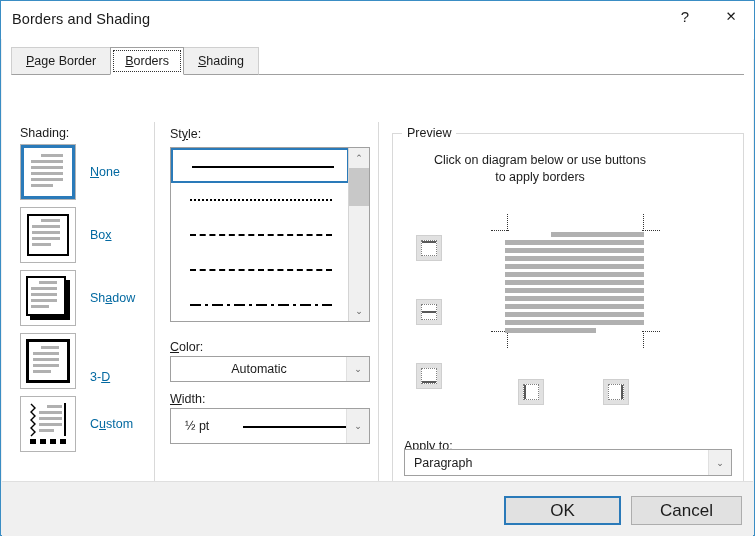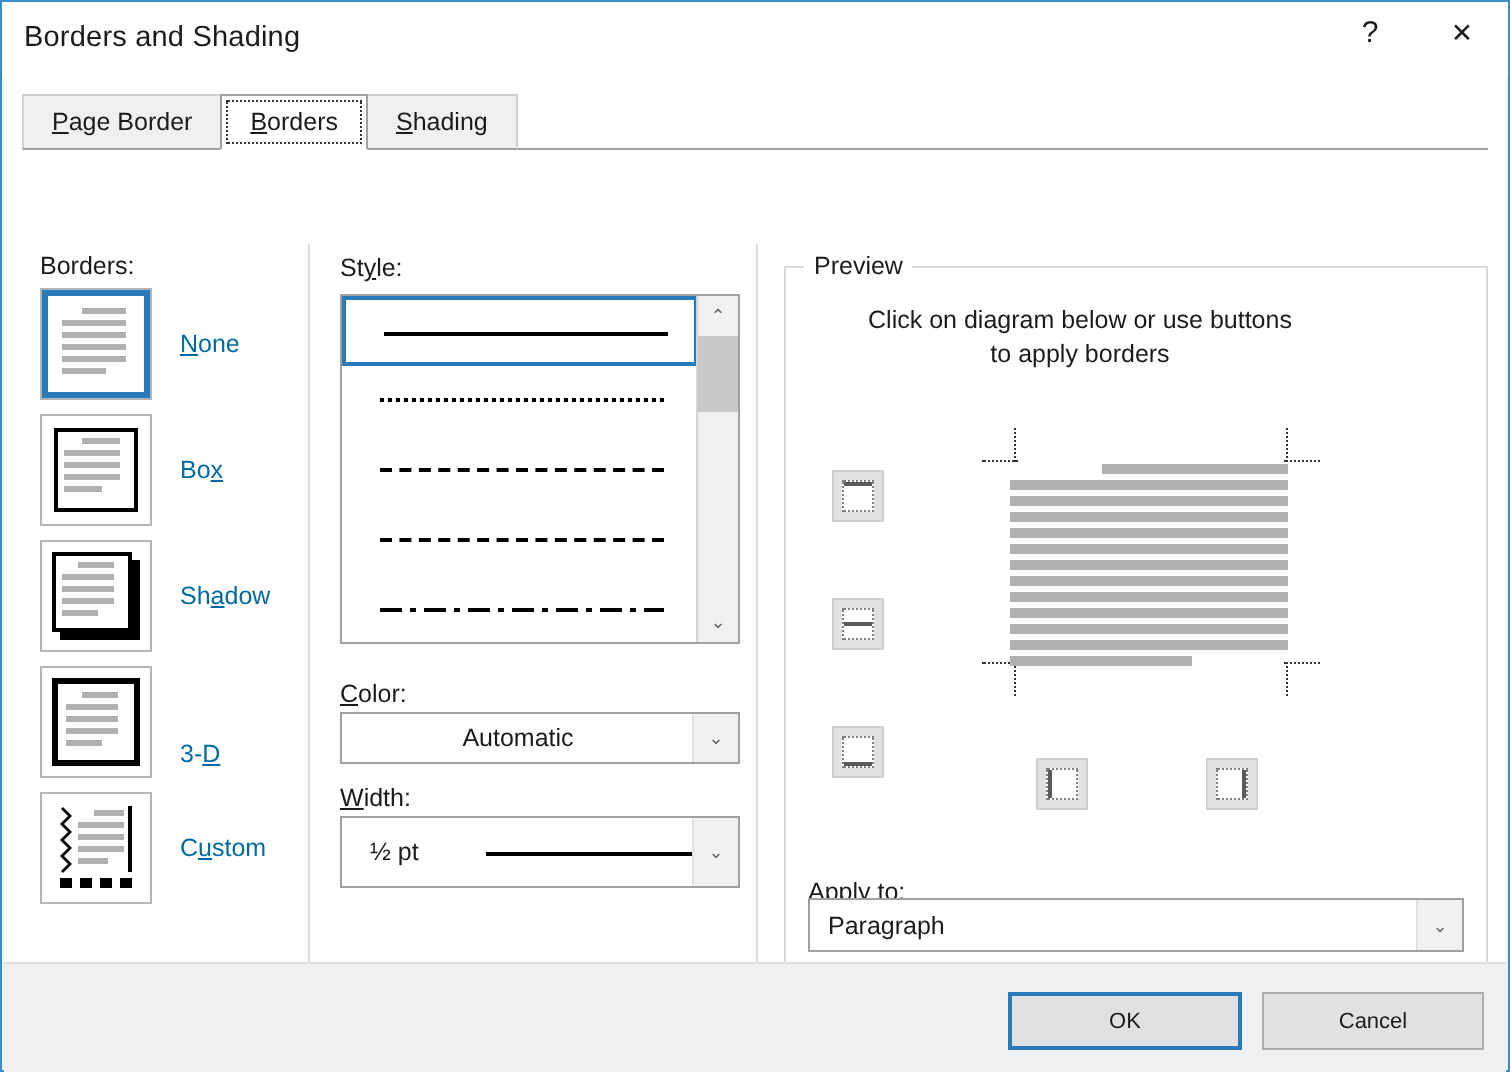--- a/index.html
+++ b/index.html
@@ -298,21 +298,21 @@
   }
   .edge-mark { position: absolute; background: #595959; }
 
   
   .btn {
     position: absolute;
     box-sizing: border-box;
     background: #e1e1e1;
     border: 1px solid #adadad;
     font-family: "Liberation Sans", sans-serif;
-    font-size: 11px;
+    font-size: 17px;
     color: #1b1b1b;
     display: flex;
     align-items: center;
     justify-content: center;
     cursor: default;
     padding: 0;
   }
   .btn u { text-decoration: underline; }
   .btn.default { border: 2px solid #2a7ab9; }
 
@@ -344,21 +344,21 @@
       </div>
       <div class="tab active">
         <span><u>B</u><span>orders</span></span>
         <span class="focus-ring"></span>
       </div>
       <div class="tab">
         <span><u>S</u>hading</span>
       </div>
     </div>
 
-    <div class="lbl" style="left:18px; top:88px;">Borders:</div>
+    <div class="lbl" style="left:18px; top:88px;">Shading:</div>
 
     <div class="setting-item sel" style="top:106px;">
       <div class="mini" style="left:6px; top:6px; width:42px; height:42px;">
         <i class="ln" style="left:14px; top:3px;  width:22px;"></i>
         <i class="ln" style="left:4px;  top:9px;  width:32px;"></i>
         <i class="ln" style="left:4px;  top:15px; width:32px;"></i>
         <i class="ln" style="left:4px;  top:21px; width:32px;"></i>
         <i class="ln" style="left:4px;  top:27px; width:32px;"></i>
         <i class="ln" style="left:4px;  top:33px; width:22px;"></i>
       </div>

